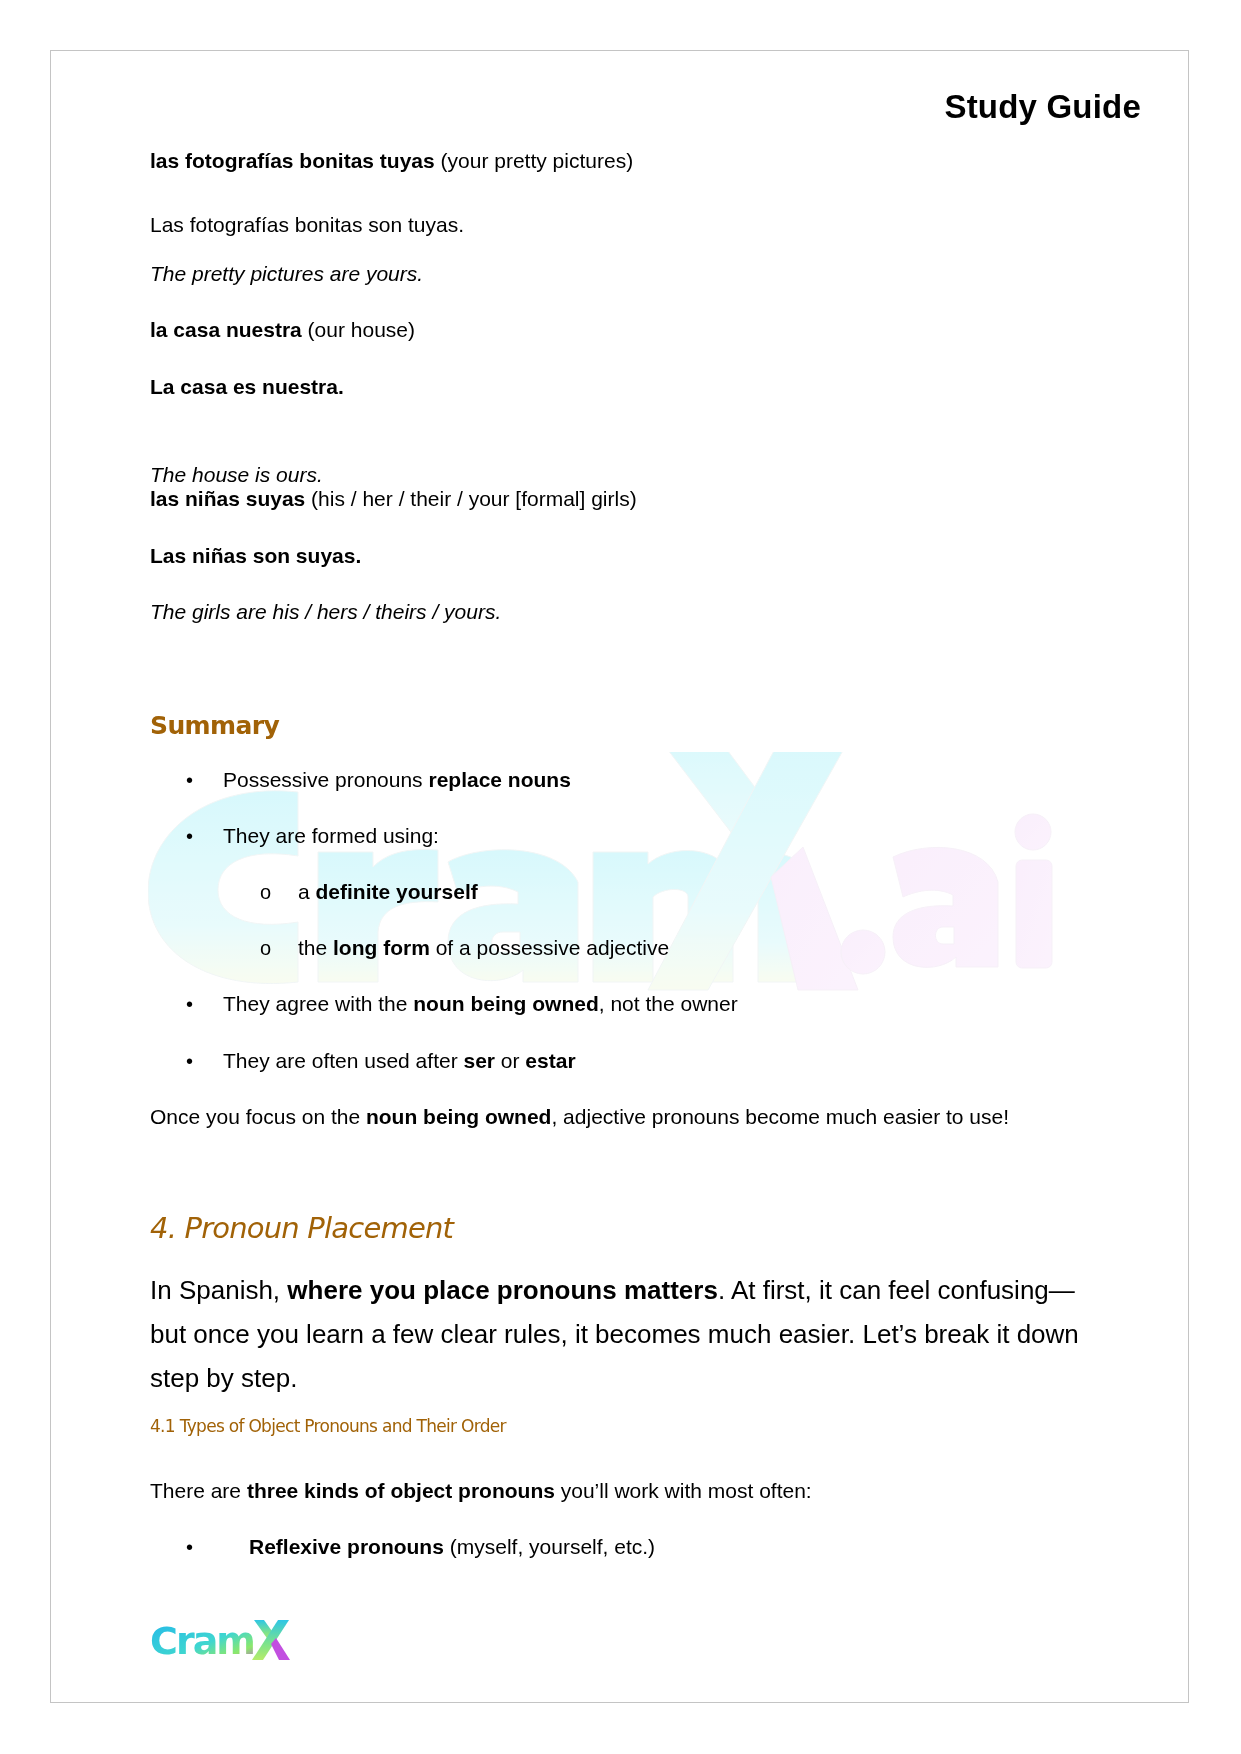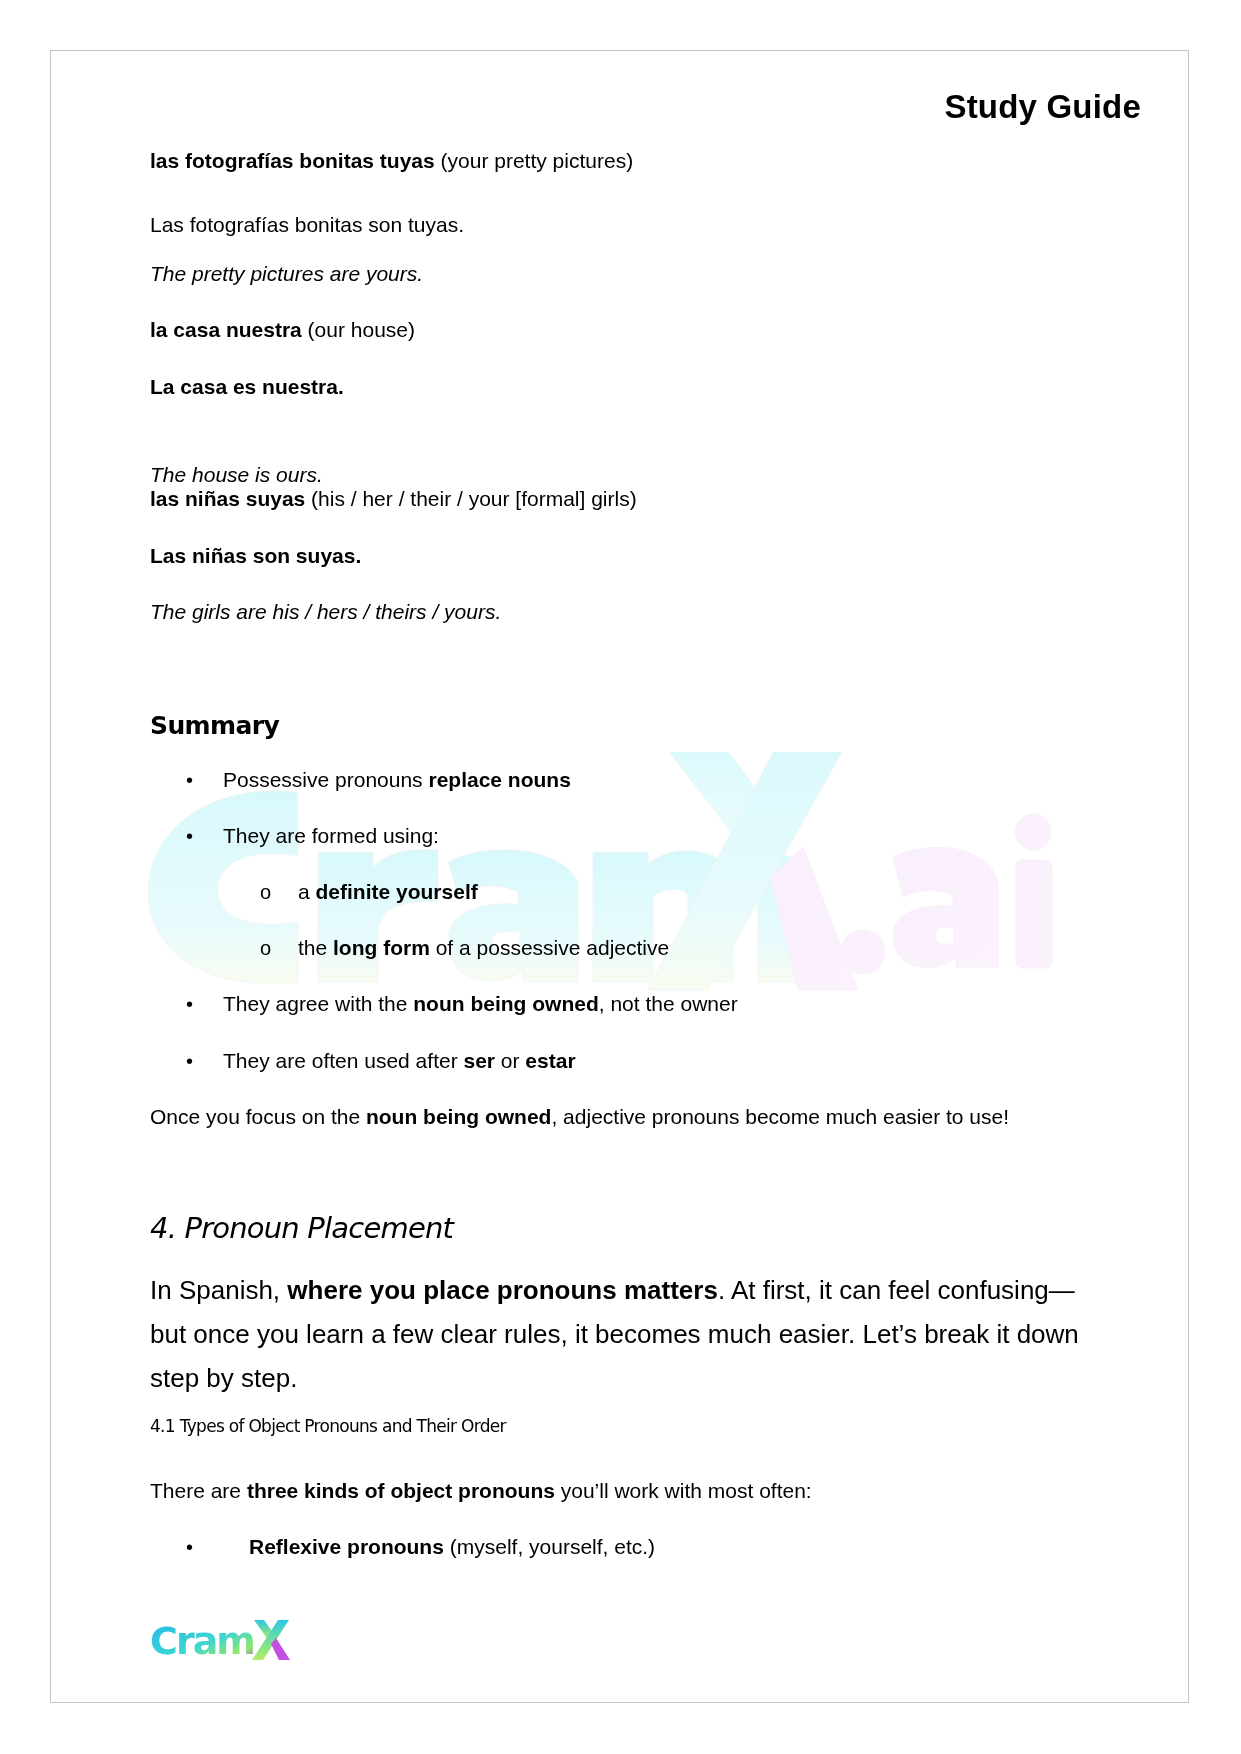--- a/index.html
+++ b/index.html
@@ -44,21 +44,21 @@
       left: 0;
       font-size: 21px;
       white-space: nowrap;
       line-height: 24px;
     }
     .line b { font-weight: bold; }
     .line.italic { font-style: italic; }
     .heading {
       position: absolute;
       left: 0;
-      color: #000000;
+      color: #a16207;
       font-family: "DejaVu Sans", sans-serif;
       white-space: nowrap;
     }
     .h-summary { font-size: 25px; font-weight: bold; letter-spacing: -0.6px; }
     .h-section { font-size: 29px; font-weight: normal; letter-spacing: -0.8px; font-style: italic; }
     .h-sub { font-size: 17px; font-weight: normal; letter-spacing: -0.7px; }
     .bullet {
       position: absolute;
       font-size: 20px;
       line-height: 24px;

